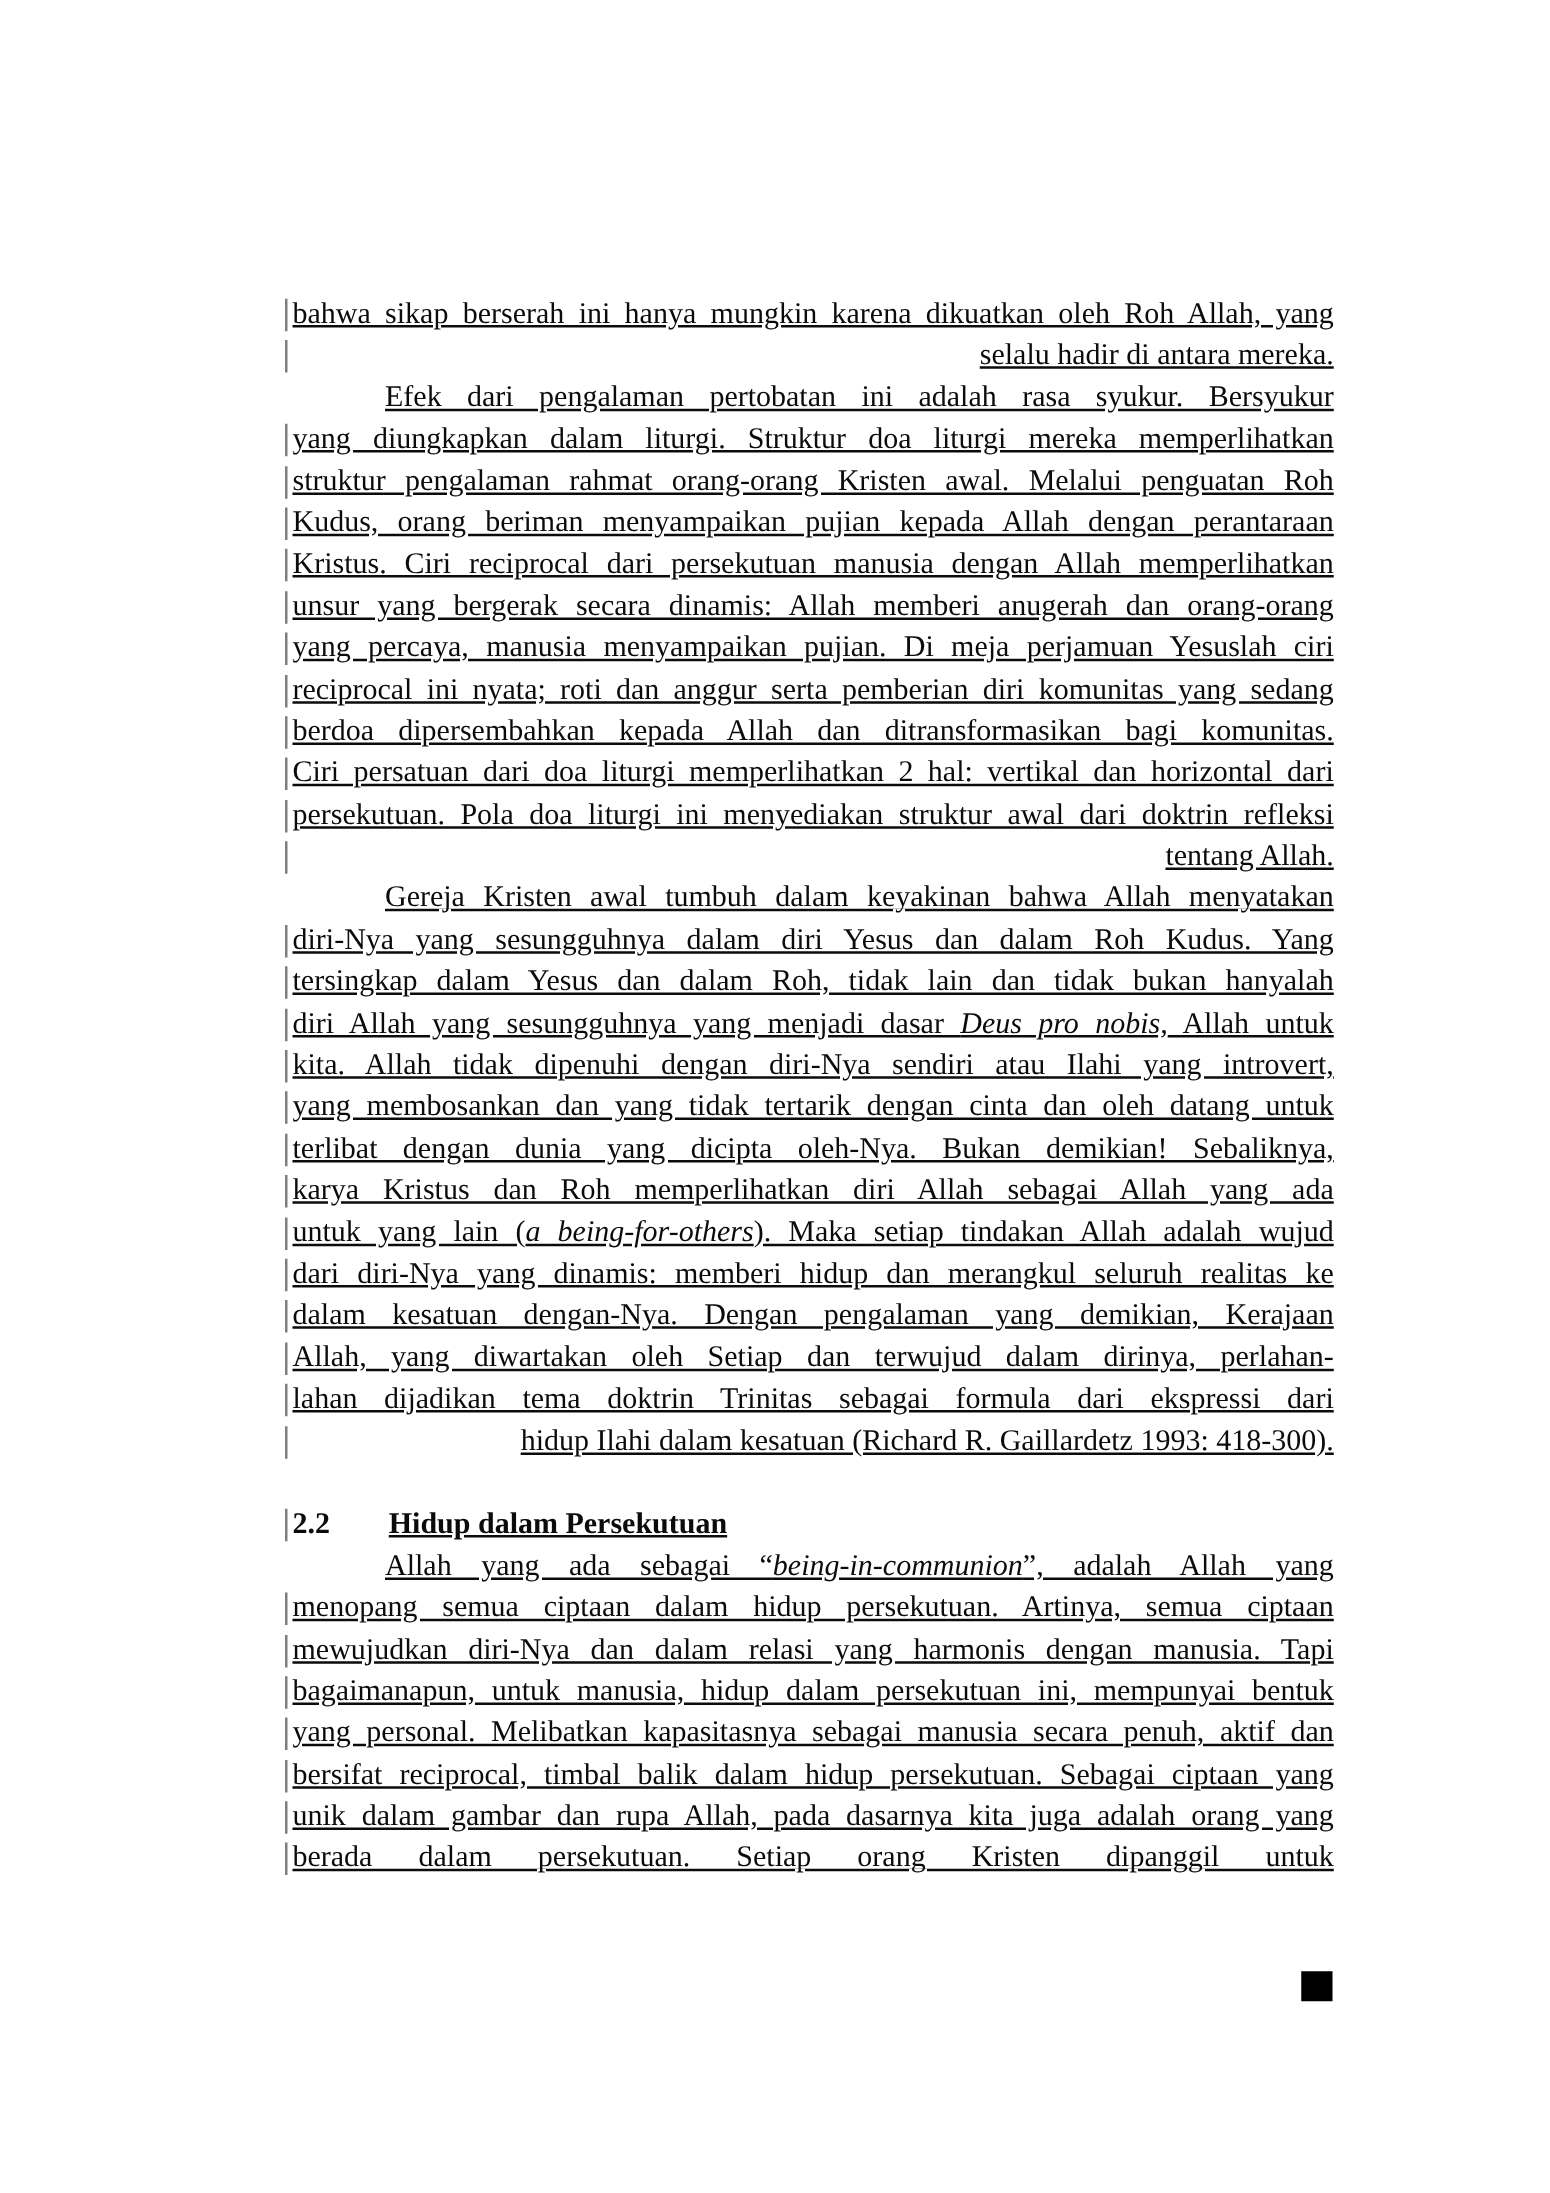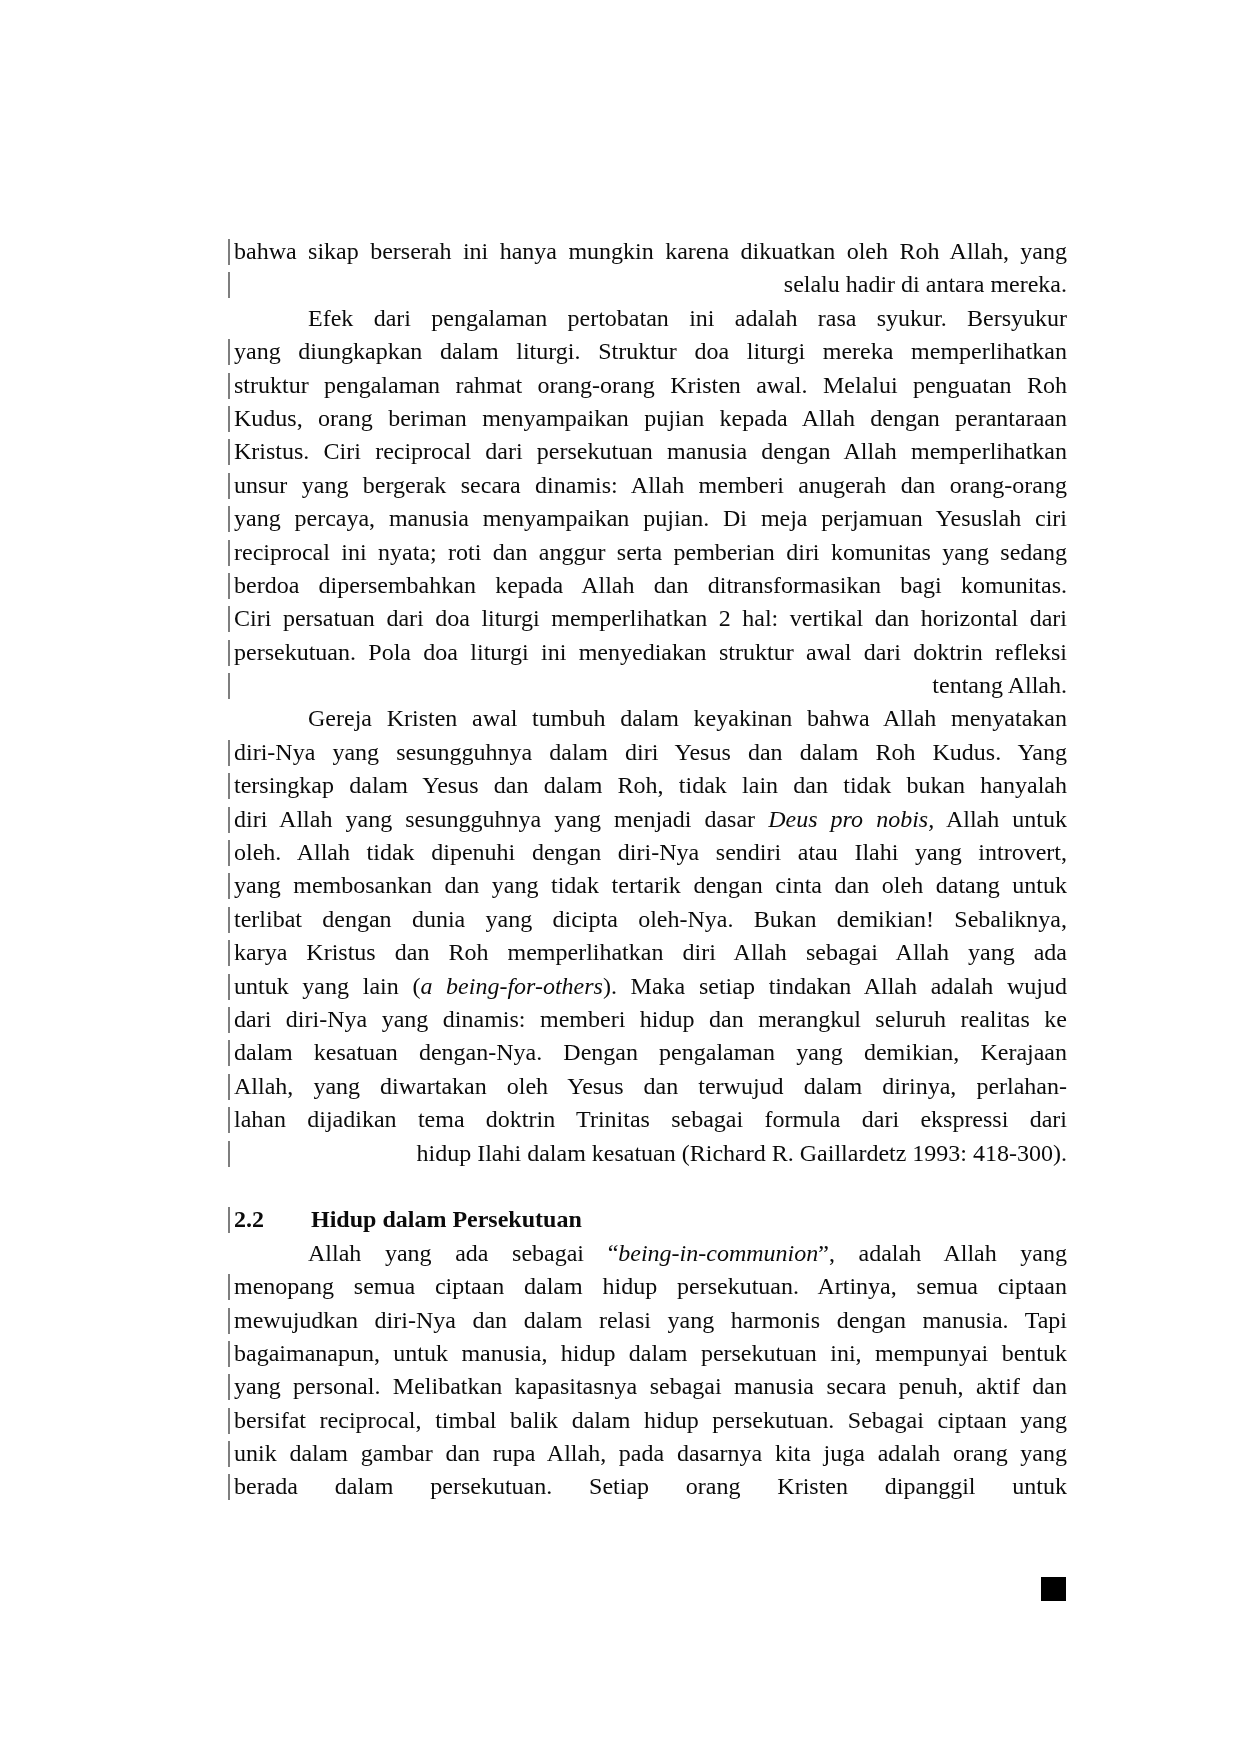--- a/index.html
+++ b/index.html
@@ -16,20 +16,21 @@
     font-family: "Liberation Serif", "DejaVu Serif", serif;
     color: #0b0b0b;
   }
   .text-block {
     position: absolute;
     left: 234px;
     top: 235px;
     width: 833px;
     font-size: 24px;
     line-height: 33.4px;
+    text-decoration: underline;
   }
   .line {
     position: relative;
     height: 33.4px;
     white-space: normal;
     text-align: right;
   }
   .line.j {
     text-align: justify;
     text-align-last: justify;
@@ -86,28 +87,28 @@
       <div class="line j bar">yang percaya,  manusia menyampaikan pujian. Di meja perjamuan Yesuslah ciri</div>
       <div class="line j bar">reciprocal ini nyata; roti dan anggur serta pemberian diri komunitas yang sedang</div>
       <div class="line j bar">berdoa dipersembahkan kepada Allah dan ditransformasikan bagi komunitas.</div>
       <div class="line j bar">Ciri persatuan dari doa liturgi memperlihatkan 2 hal: vertikal dan horizontal dari</div>
       <div class="line j bar">persekutuan. Pola doa liturgi ini menyediakan struktur awal dari doktrin refleksi</div>
       <div class="line bar">tentang Allah.</div>
       <div class="line j indent">Gereja Kristen awal tumbuh dalam keyakinan bahwa Allah menyatakan</div>
       <div class="line j bar">diri-Nya yang sesungguhnya dalam diri Yesus dan dalam Roh Kudus. Yang</div>
       <div class="line j bar">tersingkap dalam Yesus dan dalam Roh, tidak lain dan tidak bukan hanyalah</div>
       <div class="line j bar">diri Allah yang sesungguhnya yang menjadi dasar <i>Deus pro nobis,</i> Allah untuk</div>
-      <div class="line j bar">oleh. Allah tidak dipenuhi dengan diri-Nya sendiri atau Ilahi yang introvert,</div>
+      <div class="line j bar">kita. Allah tidak dipenuhi dengan diri-Nya sendiri atau Ilahi yang introvert,</div>
       <div class="line j bar">yang membosankan dan yang tidak tertarik dengan cinta dan oleh datang untuk</div>
       <div class="line j bar">terlibat dengan dunia yang dicipta oleh-Nya. Bukan demikian! Sebaliknya,</div>
       <div class="line j bar">karya Kristus dan Roh memperlihatkan diri Allah sebagai Allah yang ada</div>
       <div class="line j bar">untuk yang lain (<i>a being-for-others</i>). Maka setiap tindakan Allah adalah wujud</div>
       <div class="line j bar">dari diri-Nya yang dinamis: memberi hidup dan merangkul seluruh realitas ke</div>
       <div class="line j bar">dalam kesatuan dengan-Nya. Dengan pengalaman yang demikian, Kerajaan</div>
-      <div class="line j bar">Allah, yang diwartakan oleh Yesus dan terwujud dalam dirinya,  perlahan-</div>
+      <div class="line j bar">Allah, yang diwartakan oleh Setiap dan terwujud dalam dirinya,  perlahan-</div>
       <div class="line j bar">lahan dijadikan tema doktrin Trinitas  sebagai formula dari ekspressi dari</div>
       <div class="line bar">hidup Ilahi dalam kesatuan (Richard R. Gaillardetz 1993: 418-300).</div>
       <div class="blank"></div>
       <div class="heading bar"><span class="num">2.2</span><span>Hidup dalam Persekutuan</span></div>
       <div class="line j indent">Allah yang ada sebagai “<i>being-in-communion</i>”, adalah Allah yang</div>
       <div class="line j bar">menopang semua ciptaan dalam hidup persekutuan. Artinya, semua ciptaan</div>
       <div class="line j bar">mewujudkan diri-Nya dan dalam relasi yang harmonis dengan manusia. Tapi</div>
       <div class="line j bar">bagaimanapun, untuk manusia, hidup dalam persekutuan ini, mempunyai bentuk</div>
       <div class="line j bar">yang personal. Melibatkan kapasitasnya sebagai manusia secara penuh, aktif dan</div>
       <div class="line j bar">bersifat reciprocal, timbal balik dalam hidup persekutuan. Sebagai ciptaan yang</div>

